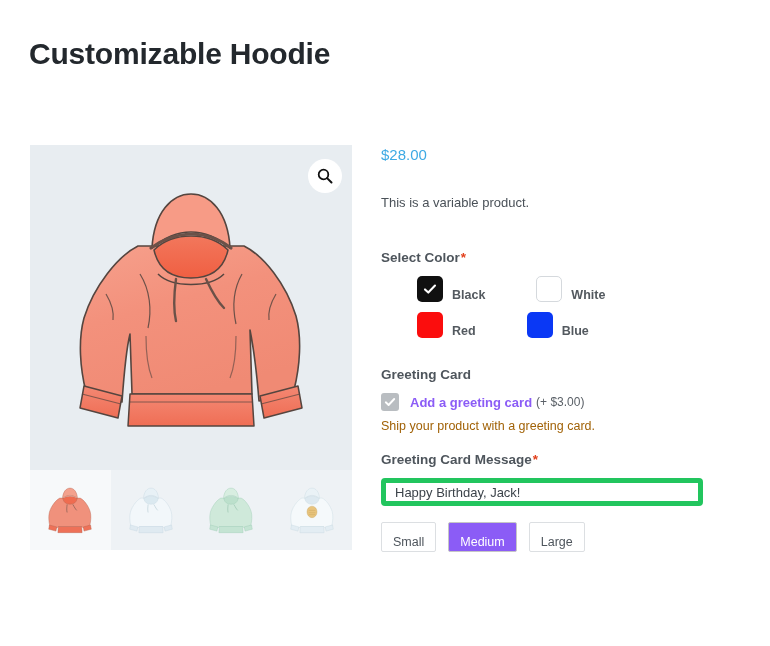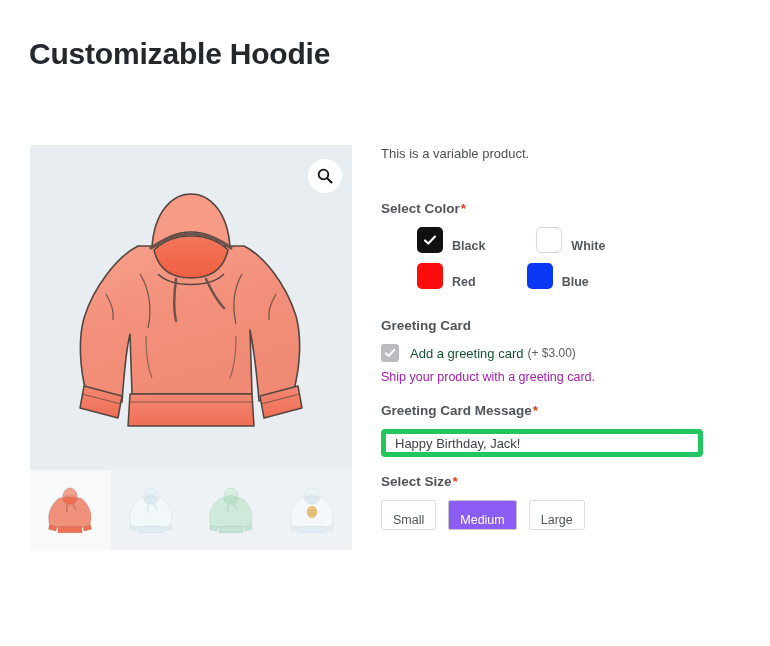--- a/index.html
+++ b/index.html
@@ -170,33 +170,33 @@
     height: 18px;
     border-radius: 3px;
     background: #b9bdc1;
     display: flex;
     align-items: center;
     justify-content: center;
     flex: 0 0 auto;
   }
   .check-label {
     font-size: 13px;
-    font-weight: 400;
-    color: #14532d;
+    font-weight: 700;
+    color: #8b5cf6;
     margin-left: 11px;
   }
   .check-price {
     font-weight: 400;
     font-size: 12px;
     color: #5a6067;
     margin-left: 4px;
   }
   .help-text {
     font-size: 12.5px;
-    color: #a21caf;
+    color: #a16207;
     line-height: 17px;
   }
 
   .sub-label {
     font-size: 12.5px;
     color: #5a6067;
     line-height: 17px;
     margin-bottom: 7px;
   }
   .text-input {
@@ -350,20 +350,21 @@
         <path d="M232 208 L194 218 L198 240 L236 230 Z" fill="#e3edf3" stroke="#c4d7e0" stroke-width="2"></path>
         <path d="M64 216 L186 216 L188 248 L62 248 Z" fill="#e3edf3" stroke="#c4d7e0" stroke-width="2"></path>
       </svg>
     </div>
 
   </div>
 </div>
 
 <div class="summary">
 
+  <div class="price">$28.00</div>
   <div class="short-desc">This is a variable product.</div>
 
   <div class="field-group">
     <div class="field-label">
       <span>Select Color</span><span class="req">*</span>
     </div>
     <div class="swatches">
 
       <div class="swatch-item">
         <span class="swatch" style="background:#101010">
@@ -407,23 +408,20 @@
   </div>
 
   <div class="field-group mid">
     <div class="field-label">
       <span>Greeting Card Message</span><span class="req">*</span>
     </div>
     <input class="text-input" type="text" value="Happy Birthday, Jack!" placeholder="Enter greeting card message" style="">
   </div>
 
   <div class="field-group mid">
-    <div class="field-label">
-      <span>Select Size</span><span class="req">*</span>
-    </div>
     <div class="size-row">
       <button class="size-btn">Small</button>
       <button class="size-btn selected">Medium</button>
       <button class="size-btn">Large</button>
     </div>
   </div>
 
 </div>
 
 </body></html>

